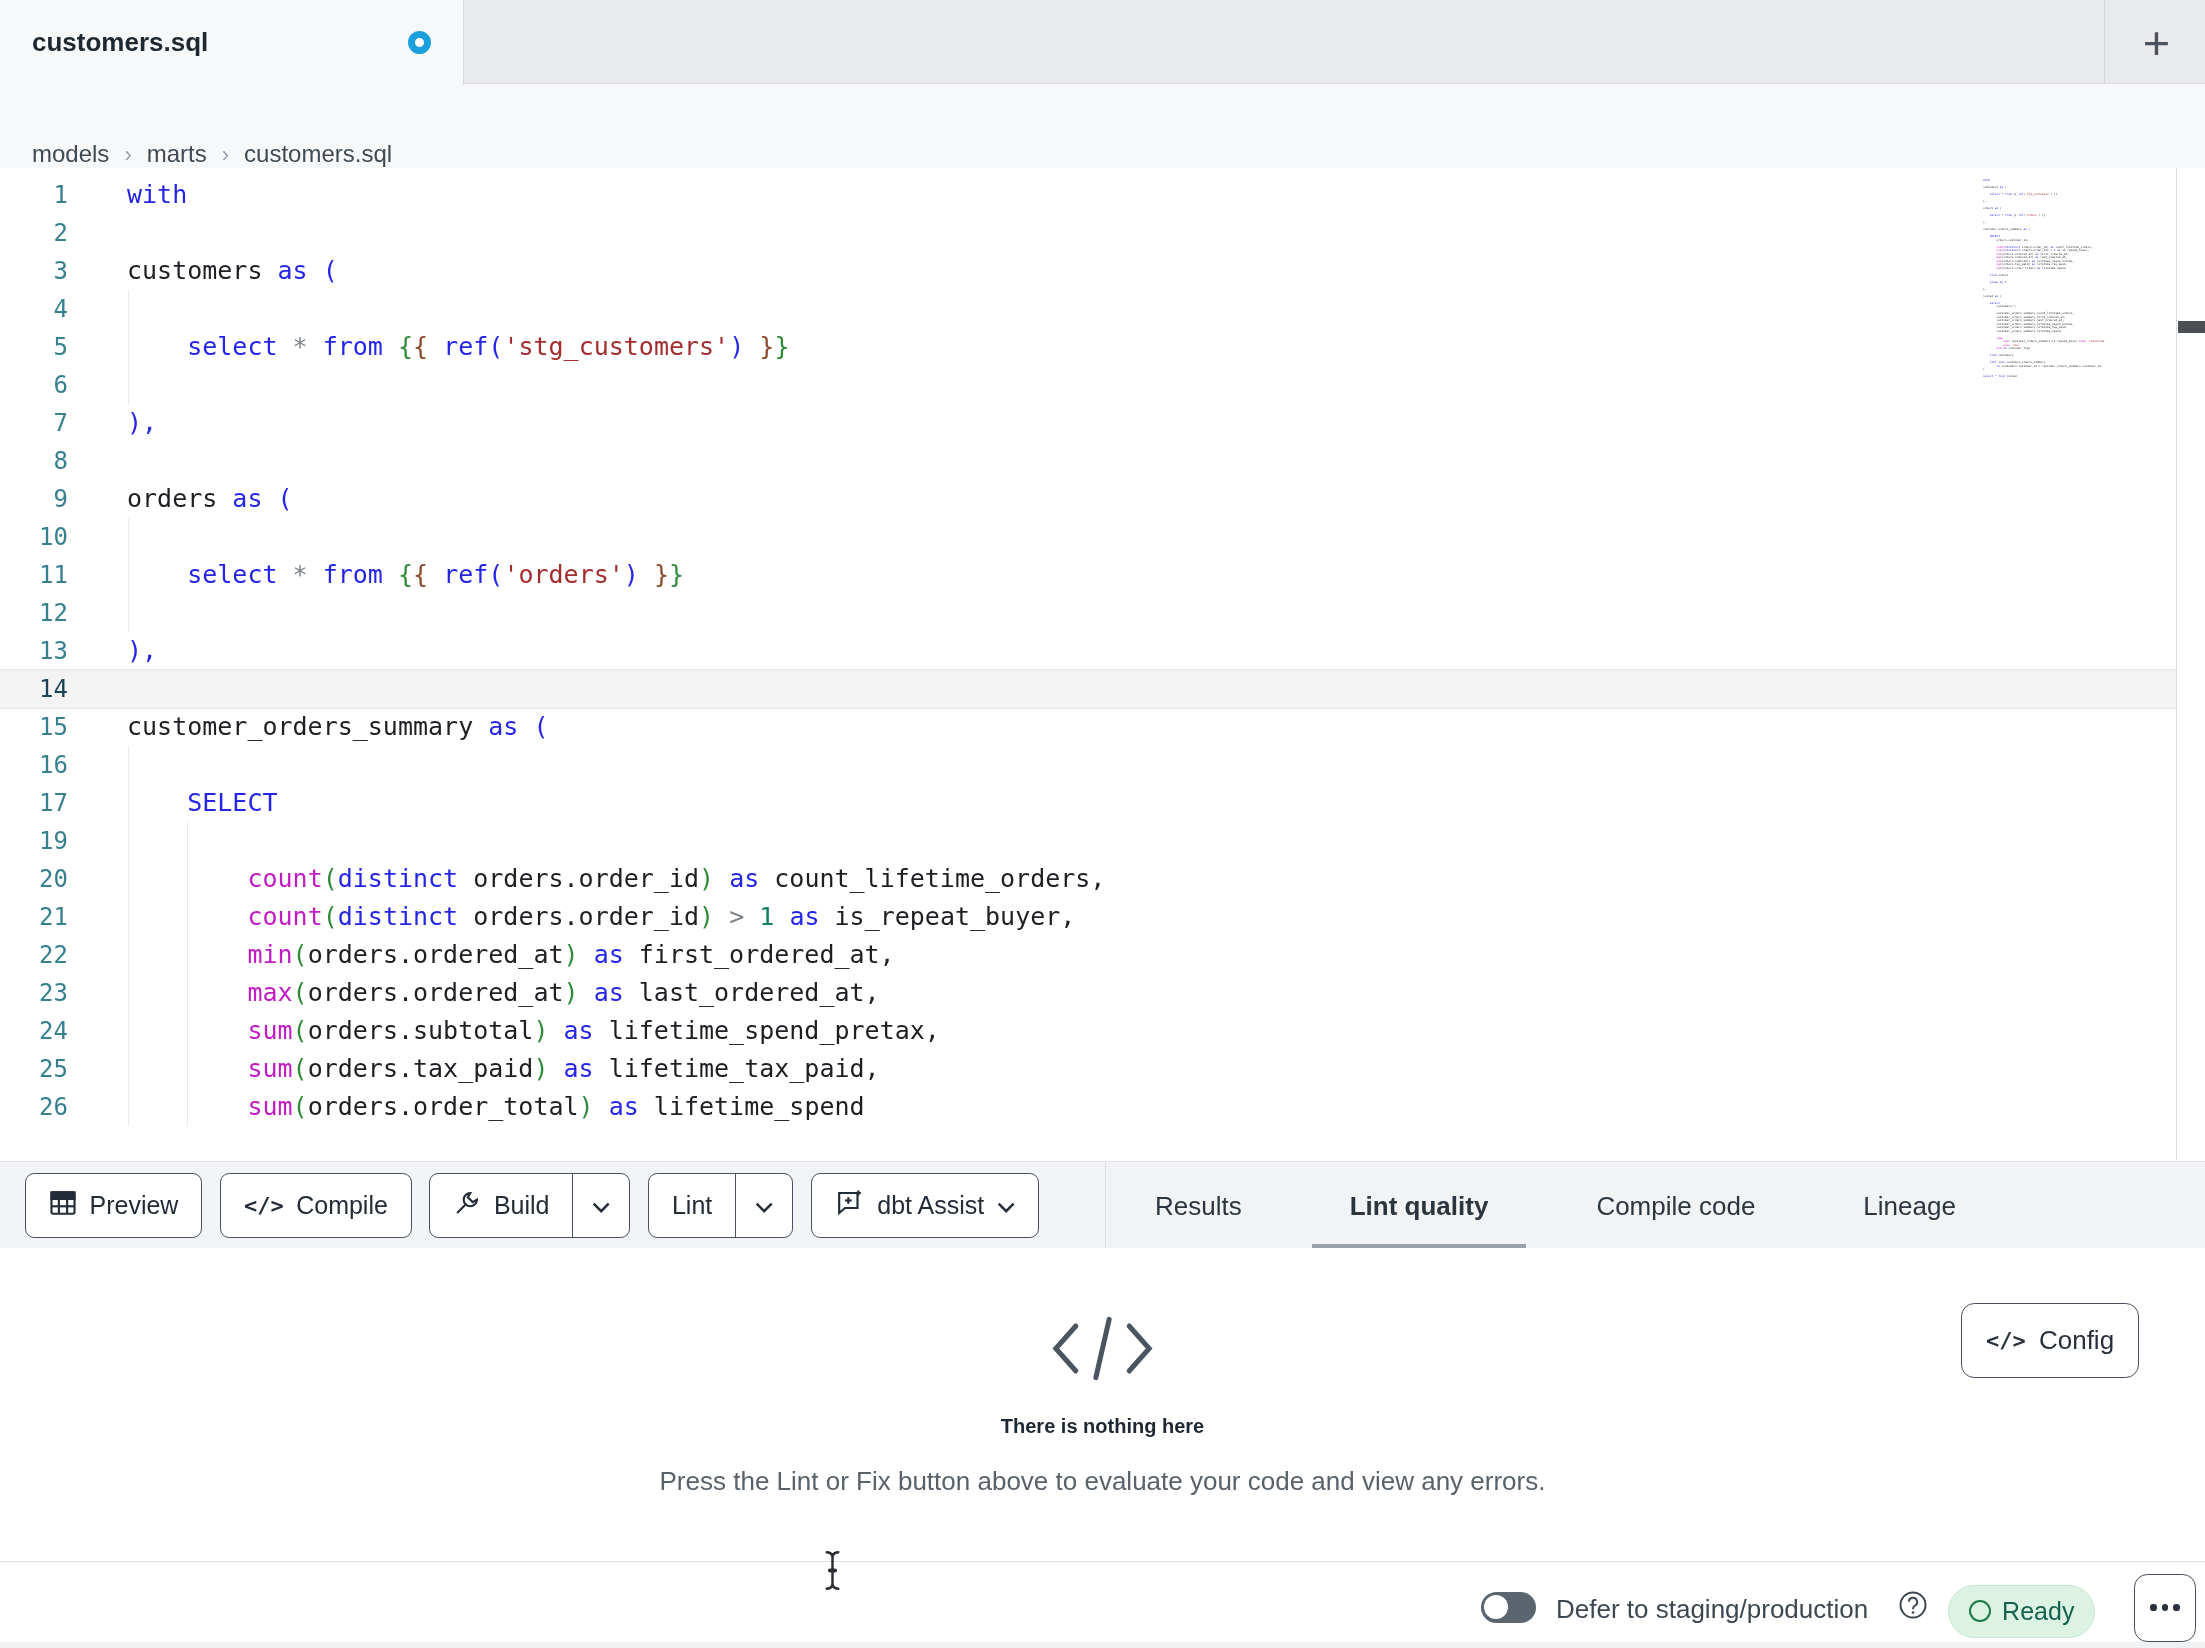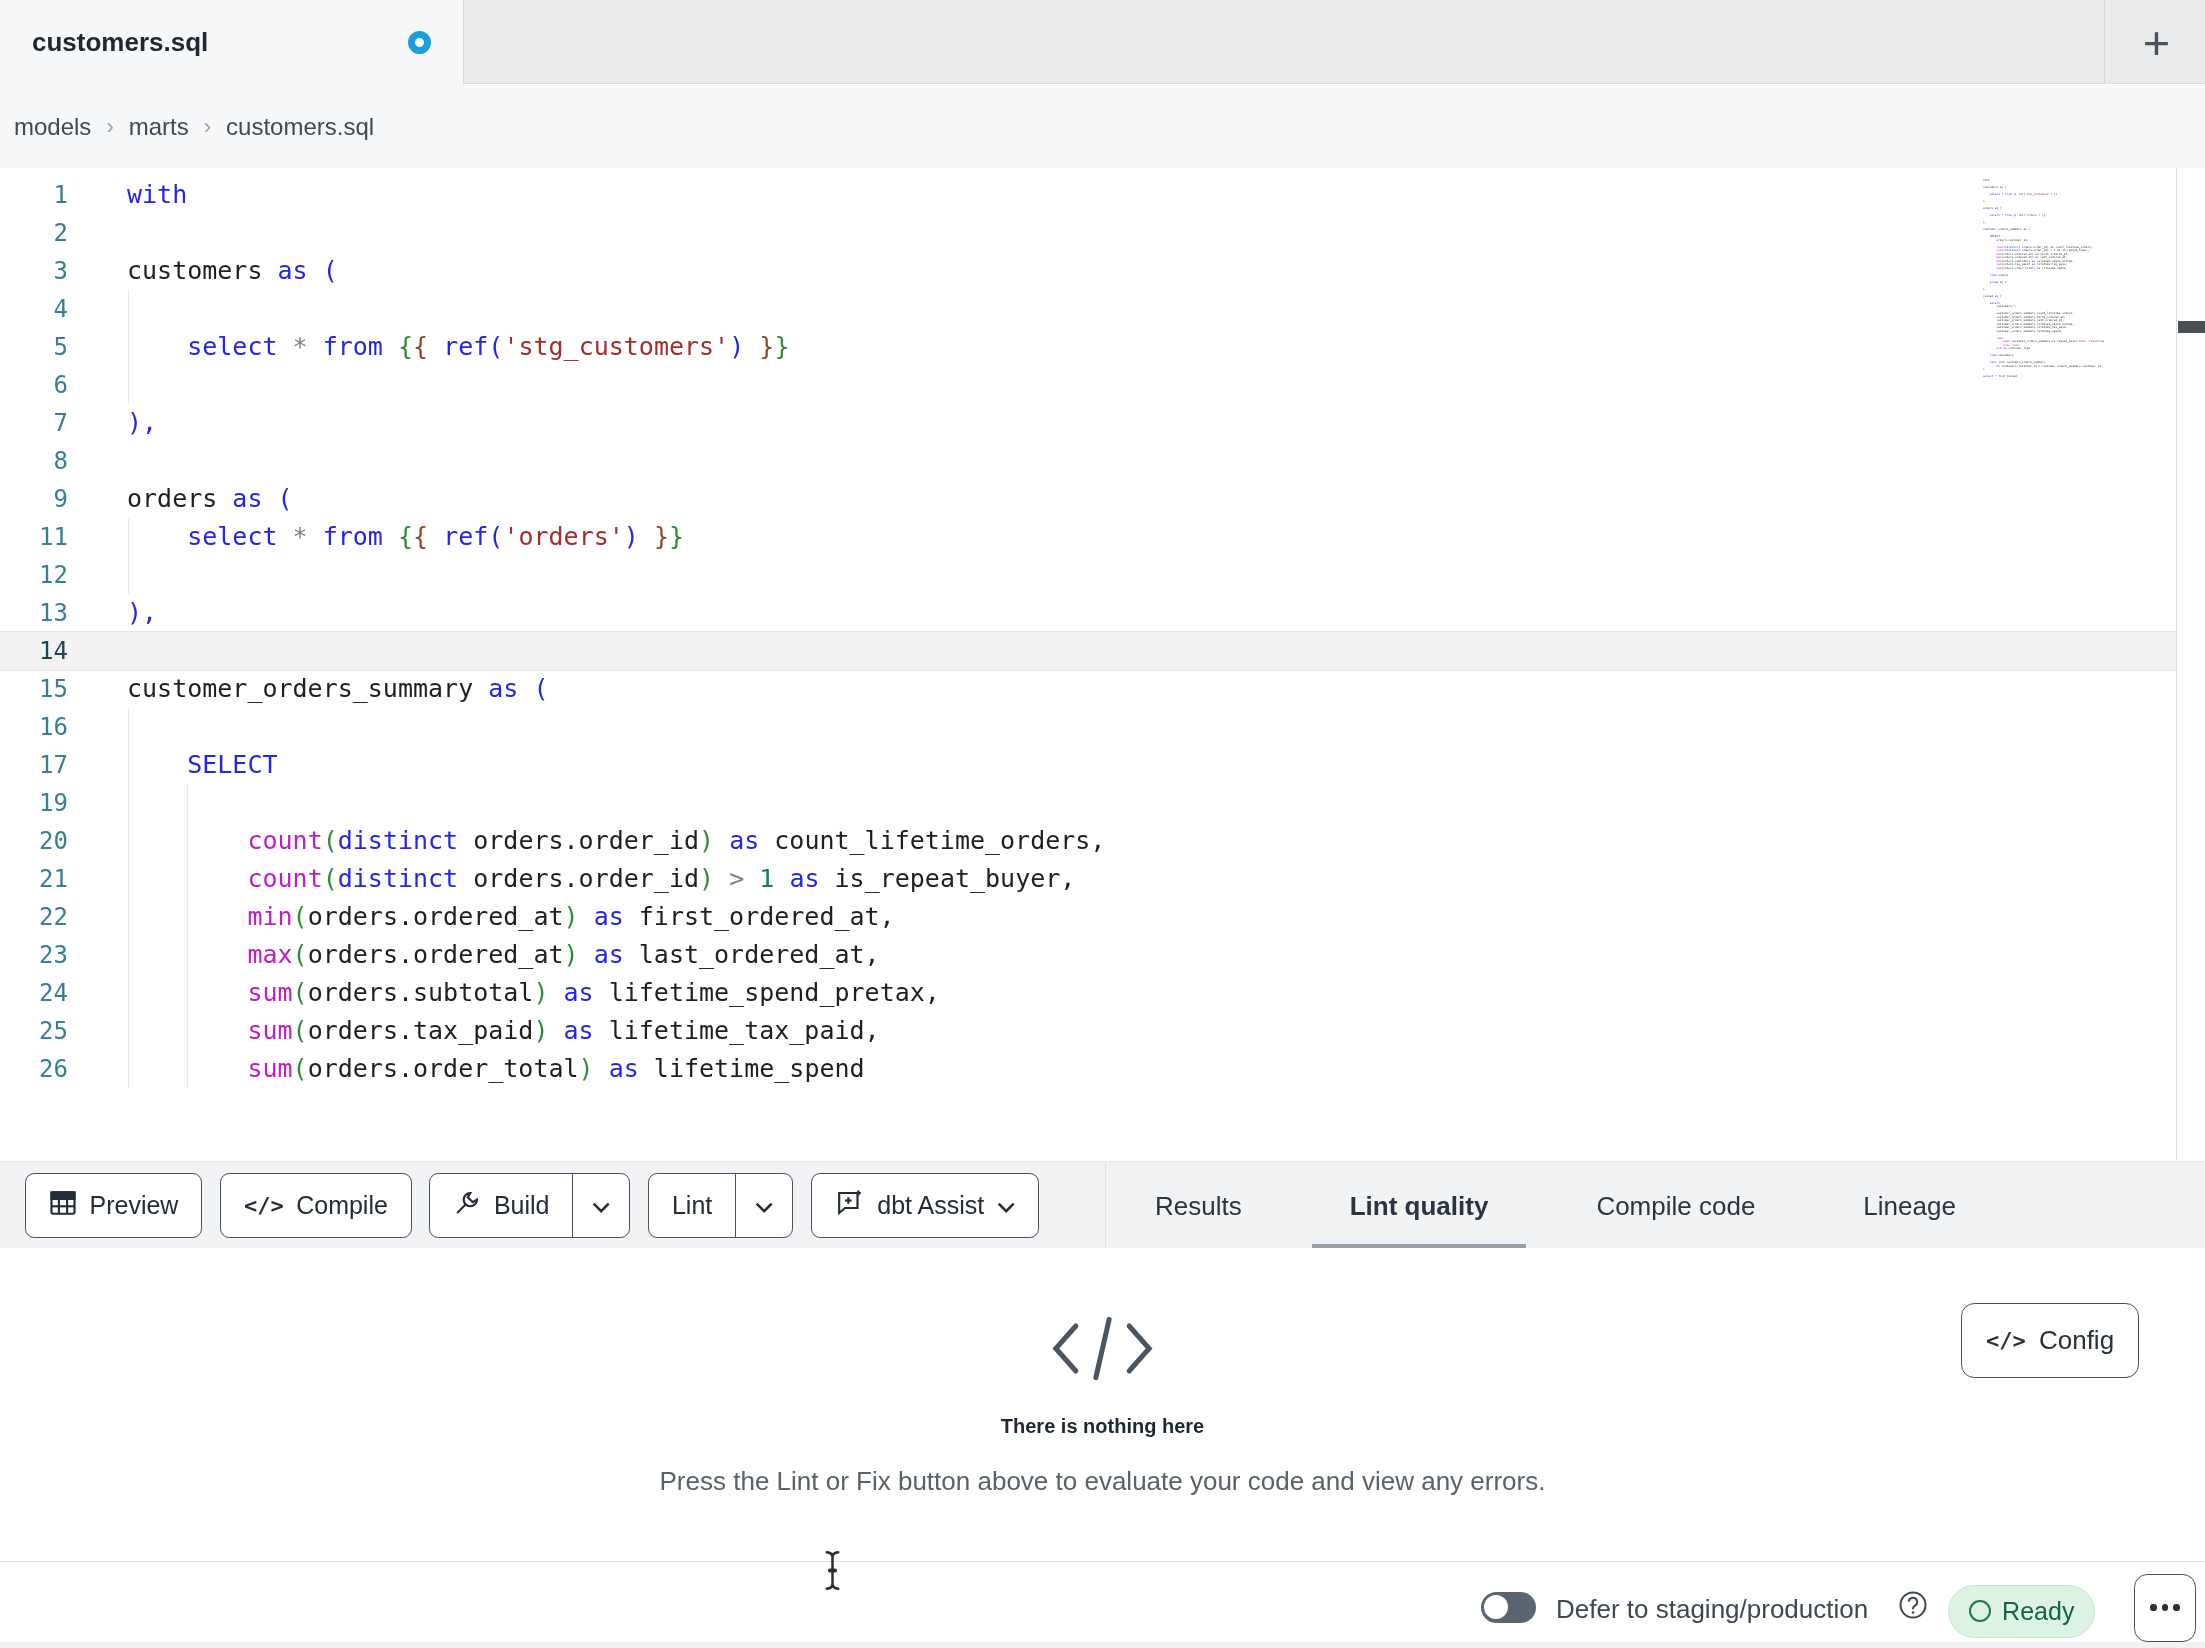--- a/index.html
+++ b/index.html
@@ -15,22 +15,22 @@
   #tab-title { font-size:26px; font-weight:bold; color:#1e2833; }
   #mod-dot { margin-left:auto; width:23px; height:23px; border-radius:50%;
              border:7.5px solid #1b9fdd; background:#fff; }
   #tab-divider { position:absolute; left:2104px; top:0; width:0.8px; height:84px; background:#d4d5d8; }
   #new-tab { position:absolute; left:2123px; top:15px; width:67px; height:55px;
              background:none; border:none; font-size:47px; font-weight:200;
              color:#4a535d; cursor:pointer; line-height:50px; }
 
   
   #crumbrow { position:absolute; left:0; top:85px; width:2205px; height:83px; background:#f7f8f9; }
-  #breadcrumb { position:absolute; left:14px; top:0; height:83px; display:flex;
-                align-items:center; gap:15px; font-size:24px; color:#3f4a55; }
+  #breadcrumb { position:absolute; left:32px; top:0; height:83px; display:flex;
+                align-items:flex-end; gap:15px; font-size:24px; color:#3f4a55; }
   #breadcrumb .sep { color:#9aa2aa; font-size:22px; }
   #breadcrumb .crumb { cursor:pointer; }
   #compass-btn { position:absolute; left:408px; top:107px; width:86px; height:60px;
                  border:0.8px solid #e2e3e6; border-radius:13.3px; background:#fcfcfd;
                  display:flex; align-items:center; justify-content:center; cursor:pointer; }
   #save-btn { position:absolute; left:2019px; top:105px; width:156px; height:63px;
               background:#156e76; border:none; border-radius:7.5px; color:#fff;
               font-size:27px; font-weight:600; display:flex; align-items:center;
               justify-content:center; gap:12.5px; cursor:pointer;
               font-family:"Liberation Sans", sans-serif; }
@@ -159,20 +159,21 @@
   <div id="code-lines">
       <div class="cl"><span class="ln">1</span><span class="ct"><span class="kw">with</span></span></div>
       <div class="cl"><span class="ln">2</span><span class="ct"></span></div>
       <div class="cl"><span class="ln">3</span><span class="ct"><span class="tx">customers </span><span class="kw">as</span><span class="tx"> </span><span class="pb">(</span></span></div>
       <div class="cl"><div class="guide" style="left: 128px;"></div><span class="ln">4</span><span class="ct"></span></div>
       <div class="cl"><div class="guide" style="left: 128px;"></div><span class="ln">5</span><span class="ct"><span class="tx">    </span><span class="kw">select</span><span class="tx"> </span><span class="op">*</span><span class="tx"> </span><span class="kw">from</span><span class="tx"> </span><span class="pg">{</span><span class="bb">{</span><span class="tx"> </span><span class="kw">ref</span><span class="pb">(</span><span class="str">'stg_customers'</span><span class="pb">)</span><span class="tx"> </span><span class="bb">}</span><span class="pg">}</span></span></div>
       <div class="cl"><div class="guide" style="left: 128px;"></div><span class="ln">6</span><span class="ct"></span></div>
       <div class="cl"><span class="ln">7</span><span class="ct"><span class="pb">),</span></span></div>
       <div class="cl"><span class="ln">8</span><span class="ct"></span></div>
       <div class="cl"><span class="ln">9</span><span class="ct"><span class="tx">orders </span><span class="kw">as</span><span class="tx"> </span><span class="pb">(</span></span></div>
+      <div class="cl"><div class="guide" style="left: 128px;"></div><span class="ln">10</span><span class="ct"></span></div>
       <div class="cl"><div class="guide" style="left: 128px;"></div><span class="ln">11</span><span class="ct"><span class="tx">    </span><span class="kw">select</span><span class="tx"> </span><span class="op">*</span><span class="tx"> </span><span class="kw">from</span><span class="tx"> </span><span class="pg">{</span><span class="bb">{</span><span class="tx"> </span><span class="kw">ref</span><span class="pb">(</span><span class="str">'orders'</span><span class="pb">)</span><span class="tx"> </span><span class="bb">}</span><span class="pg">}</span></span></div>
       <div class="cl"><div class="guide" style="left: 128px;"></div><span class="ln">12</span><span class="ct"></span></div>
       <div class="cl"><span class="ln">13</span><span class="ct"><span class="pb">),</span></span></div>
       <div class="cl active"><span class="ln">14</span><span class="ct"></span></div>
       <div class="cl"><span class="ln">15</span><span class="ct"><span class="tx">customer_orders_summary </span><span class="kw">as</span><span class="tx"> </span><span class="pb">(</span></span></div>
       <div class="cl"><div class="guide" style="left: 128px;"></div><span class="ln">16</span><span class="ct"></span></div>
       <div class="cl"><div class="guide" style="left: 128px;"></div><span class="ln">17</span><span class="ct"><span class="tx">    </span><span class="kw">SELECT</span></span></div>
       <div class="cl"><div class="guide" style="left: 128px;"></div><div class="guide" style="left: 187px;"></div><span class="ln">19</span><span class="ct"></span></div>
       <div class="cl"><div class="guide" style="left: 128px;"></div><div class="guide" style="left: 187px;"></div><span class="ln">20</span><span class="ct"><span class="tx">        </span><span class="fn">count</span><span class="pg">(</span><span class="kw">distinct</span><span class="tx"> orders.order_id</span><span class="pg">)</span><span class="tx"> </span><span class="kw">as</span><span class="tx"> count_lifetime_orders,</span></span></div>
       <div class="cl"><div class="guide" style="left: 128px;"></div><div class="guide" style="left: 187px;"></div><span class="ln">21</span><span class="ct"><span class="tx">        </span><span class="fn">count</span><span class="pg">(</span><span class="kw">distinct</span><span class="tx"> orders.order_id</span><span class="pg">)</span><span class="tx"> </span><span class="op">&gt;</span><span class="tx"> </span><span class="num">1</span><span class="tx"> </span><span class="kw">as</span><span class="tx"> is_repeat_buyer,</span></span></div>

